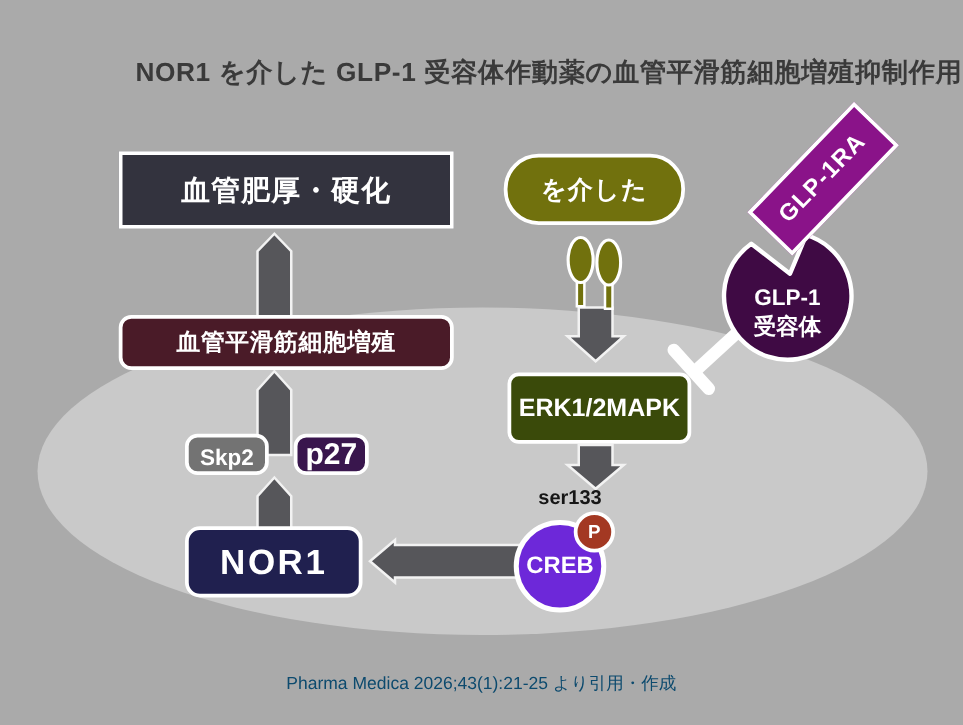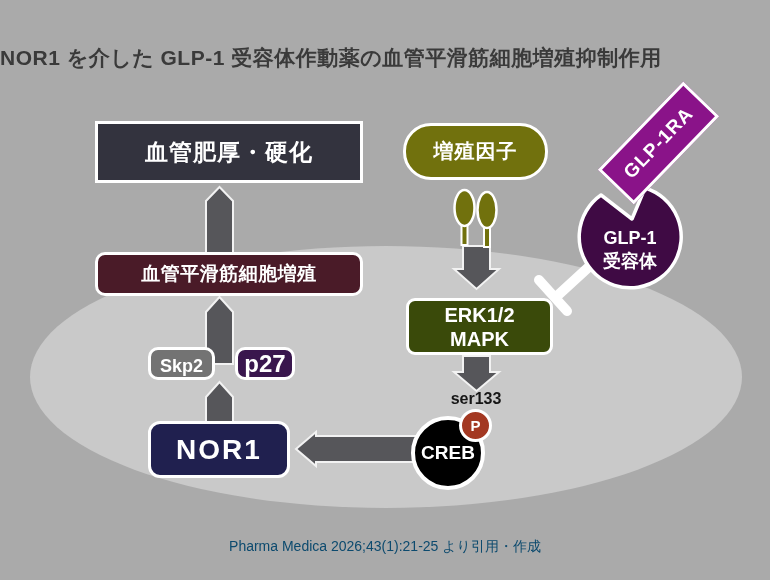--- a/index.html
+++ b/index.html
@@ -3,51 +3,51 @@
 <meta charset="utf-8">
 <style>
   html,body{margin:0;padding:0;background:#aaaaaa;}
   .stage{
     position:relative;width:770px;height:580px;overflow:hidden;
     background:#aaaaaa;
     font-family:"Liberation Sans","DejaVu Sans",sans-serif;
   }
   .abs{position:absolute;}
   .title{
-    left:0;right:0;top:44px;text-align:left;
+    left:0;right:0;top:44px;text-align:right;
     font-size:21px;font-weight:bold;color:#3a3a3a;letter-spacing:.5px;
     z-index:4;
   }
   .cell{
     left:30px;top:246px;width:712px;height:262px;border-radius:50%;
     background:#c9c9c9;z-index:1;
   }
   svg.layer{left:0;top:0;z-index:2;}
   .node{
     display:flex;align-items:center;justify-content:center;
     color:#ffffff;font-weight:bold;text-align:center;
     border:3px solid #ffffff;z-index:3;box-sizing:content-box;
   }
   .outcome{left:95px;top:121px;width:262px;height:56px;background:#33333e;font-size:23px;letter-spacing:1px;}
   .prolif{left:95px;top:252px;width:262px;height:38px;background:#4a1b28;border-radius:10px;font-size:19px;letter-spacing:.5px;}
   .skp2{left:148px;top:347px;width:61px;height:27px;background:#737373;border-radius:10px;font-size:18px;align-items:flex-end;}
   .p27{left:235px;top:347px;width:54px;height:27px;background:#39164d;border-radius:10px;font-size:24px;}
   .nor1{left:148px;top:421px;width:136px;height:51px;background:#20204f;border-radius:12px;font-size:28px;letter-spacing:2px;}
   .gf{left:403px;top:123px;width:139px;height:51px;background:#71710d;border-radius:28px;font-size:20px;letter-spacing:1px;}
-  .erk{left:406px;top:298px;width:141px;height:51px;background:#3a4a0a;border-radius:9px;font-size:20px;line-height:1.2;flex-direction:column;}
+  .erk{left:406px;top:298px;width:141px;height:51px;background:#3a4a0a;border-radius:9px;font-size:20px;line-height:1.2;}
   .creb{
-    left:411px;top:416px;width:66px;height:66px;background:#000000;
+    left:411px;top:416px;width:66px;height:66px;background:#6d28d9;
     border:4px solid #ffffff;border-radius:50%;font-size:19px;z-index:3;
   }
   .phospho{
     left:459px;top:409px;width:27px;height:27px;background:#a33822;
     border:3px solid #ffffff;border-radius:50%;font-size:15px;z-index:4;
   }
   .ser133{
-    left:436px;top:390px;width:80px;text-align:center;
+    left:416px;top:390px;width:80px;text-align:center;
     font-size:16px;font-weight:bold;color:#161616;z-index:4;
   }
   .ribbon{
     left:597px;top:118px;width:117px;height:44px;background:#8a1389;
     border:3px solid #ffffff;transform:rotate(-46deg);
     display:flex;align-items:center;justify-content:center;
     color:#fff;font-weight:bold;font-size:19px;letter-spacing:1px;z-index:3;
   }
   .glp1r-label{
     left:580px;top:227px;width:100px;text-align:center;
@@ -110,21 +110,21 @@
 
   <div class="abs node p27">
     <span>p27</span>
   </div>
 
   <div class="abs node nor1">
     <span>NOR1</span>
   </div>
 
   <div class="abs node gf">
-    <span>増殖因子</span>
+    <span>を介した</span>
   </div>
 
   <div class="abs node erk">
     <span>ERK1/2</span>
     <span>MAPK</span>
   </div>
 
   <div class="abs ser133">ser133</div>
 
   <div class="abs node creb">

